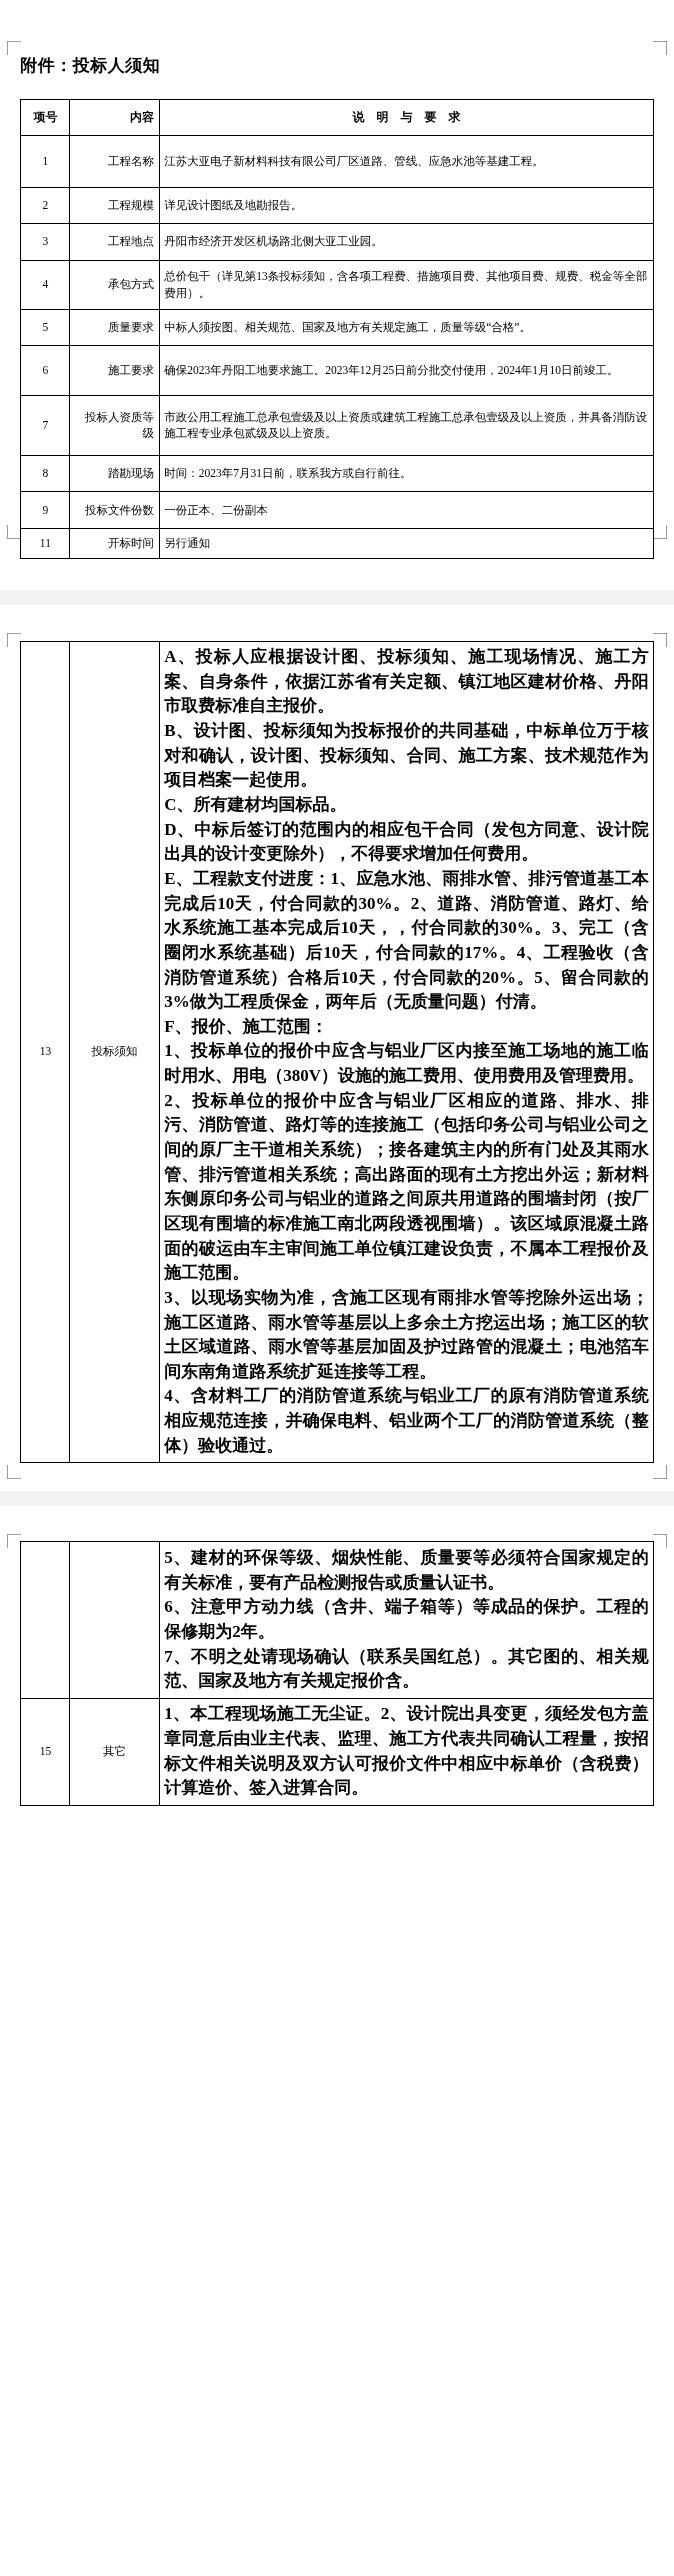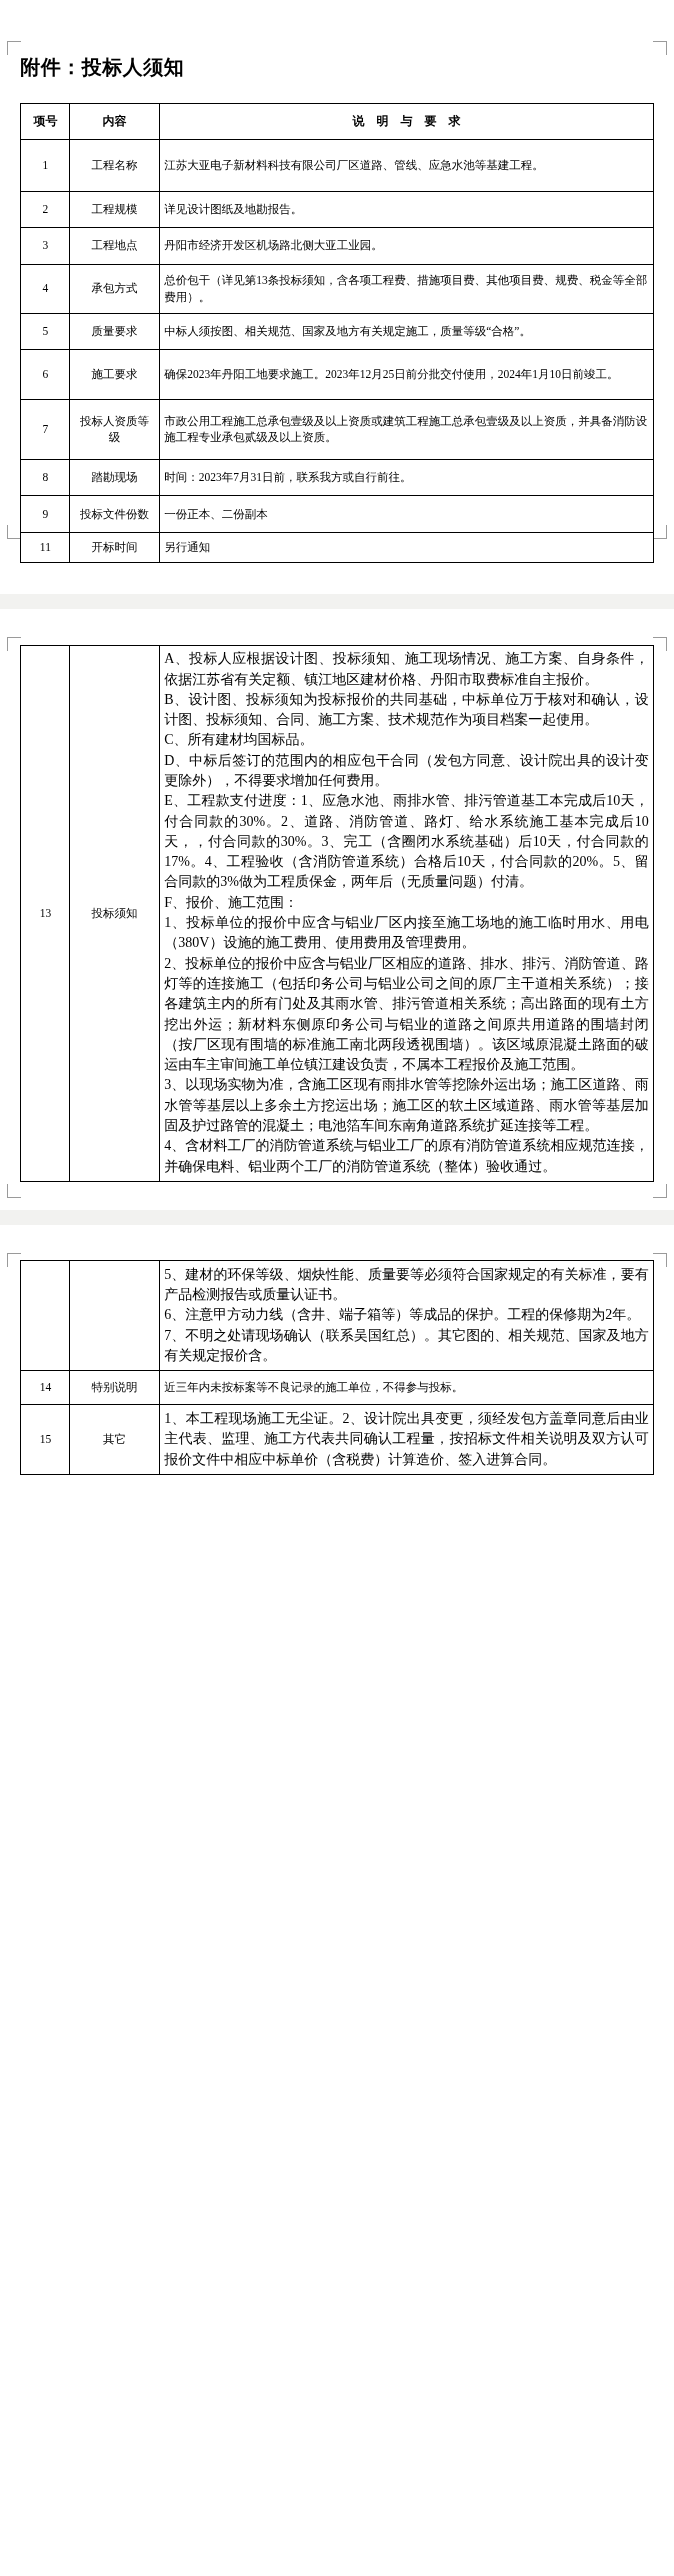--- a/index.html
+++ b/index.html
@@ -33,54 +33,55 @@
     box-sizing: border-box;
     width: 674px;
   }
   .band {
     height: 15px;
     background: #f2f2f0;
   }
 
   .doc-title {
     font-weight: bold;
-    font-size: 20px;
+    font-size: 17px;
     padding: 54px 0 22px 0;
     letter-spacing: 0.5px;
   }
 
   table.t {
     border-collapse: collapse;
     width: 634px;
     table-layout: fixed;
     font-size: 11.5px;
   }
   table.t td, table.t th {
     border: 0.9px solid #000000;
     vertical-align: middle;
     padding: 3.7px 4.6px;
     line-height: 1.45;
   }
   .col-no { width: 39px; text-align: center; }
-  .col-item { width: 79px; text-align: center; }
+  .col-item { width: 79px; text-align: right; }
   .col-desc { text-align: left; }
 
   thead td {
     font-weight: bold;
     text-align: center;
     font-size: 12px;
     height: 28px;
   }
   .cell-top { vertical-align: top; }
 
   
   .long-desc {
-    font-size: 14px;
+    font-size: 17px;
     line-height: 1.62;
     text-align: justify;
+    font-weight: bold;
   }
   .long-desc p {
     margin: 0 0 0 0;
   }
   .vcenter-label {
     text-align: center;
     vertical-align: middle;
     margin-top: 41px;
   }
   .page2 .t, .page3 .t { font-size: 11.5px; }
@@ -211,25 +212,20 @@
           <td class="col-no" style="border-bottom:0.9px solid #000"></td>
           <td class="col-item"></td>
           <td class="col-desc long-desc cell-top">
             <p>5、建材的环保等级、烟炔性能、质量要等必须符合国家规定的有关标准，要有产品检测报告或质量认证书。</p>
             <p>6、注意甲方动力线（含井、端子箱等）等成品的保护。工程的保修期为2年。</p>
             <p>7、不明之处请现场确认（联系吴国红总）。其它图的、相关规范、国家及地方有关规定报价含。</p>
             <p></p>
           </td>
         </tr>
         <tr>
-          <td class="col-no vcenter-label">14</td>
-          <td class="col-item vcenter-label">特别说明</td>
-          <td class="col-desc" style="height:26px">近三年内未按标案等不良记录的施工单位，不得参与投标。</td>
-        </tr>
-        <tr>
           <td class="col-no vcenter-label">15</td>
           <td class="col-item vcenter-label">其它</td>
           <td class="col-desc long-desc cell-top">
             <p>1、本工程现场施工无尘证。2、设计院出具变更，须经发包方盖章同意后由业主代表、监理、施工方代表共同确认工程量，按招标文件相关说明及双方认可报价文件中相应中标单价（含税费）计算造价、签入进算合同。</p>
           </td>
         </tr>
       </tbody>
     </table>
   </div>
   <div style="height:9.2px"></div>

